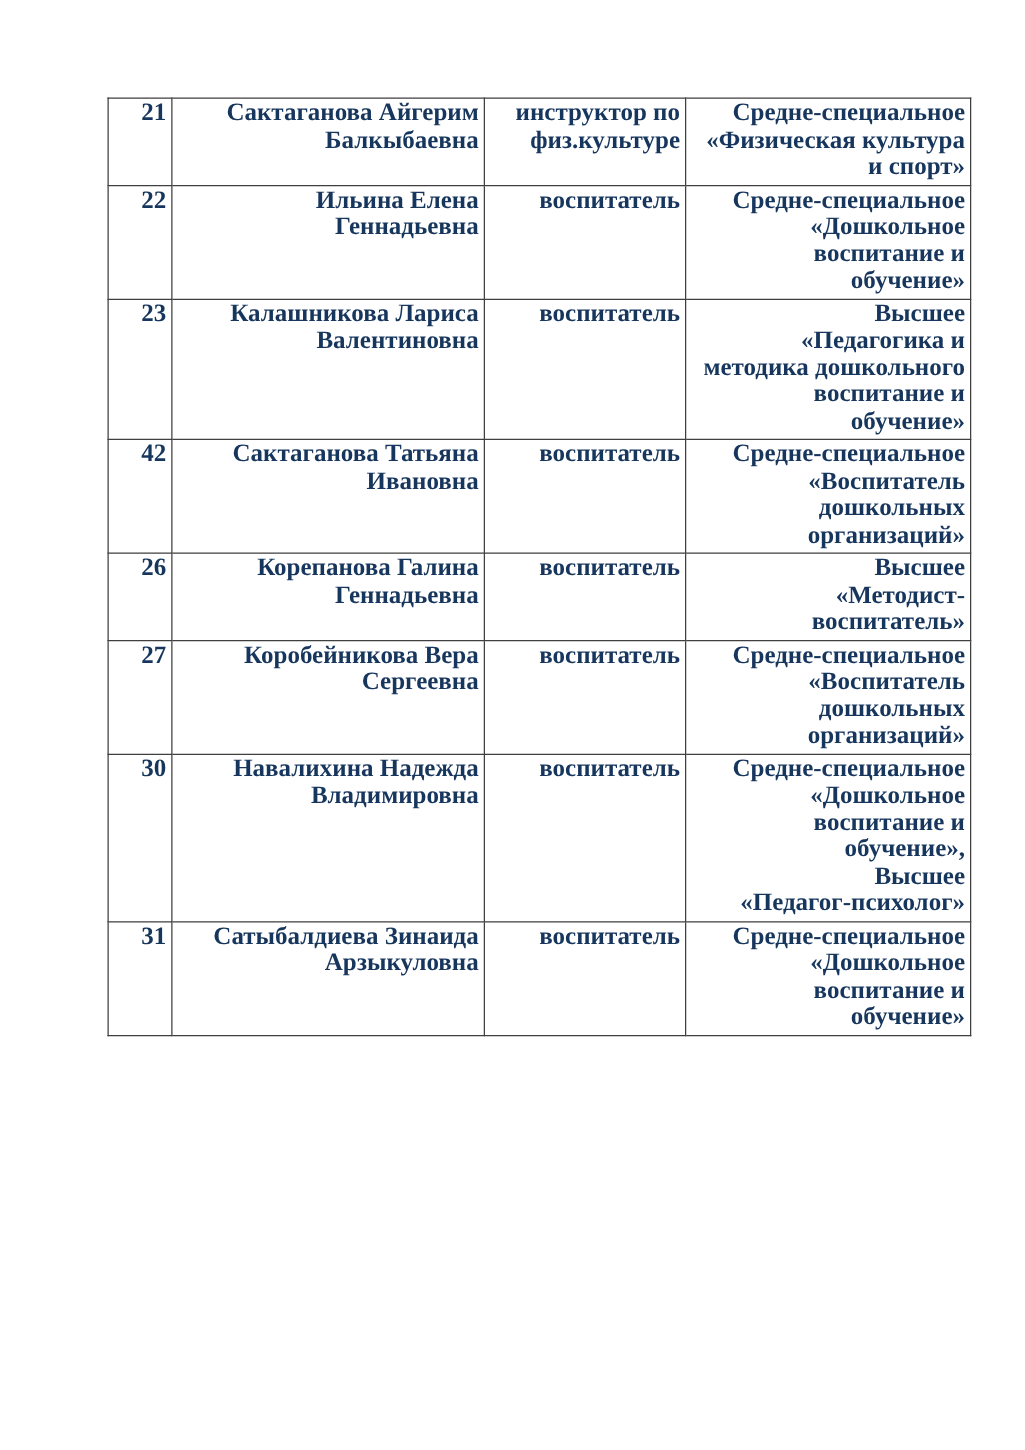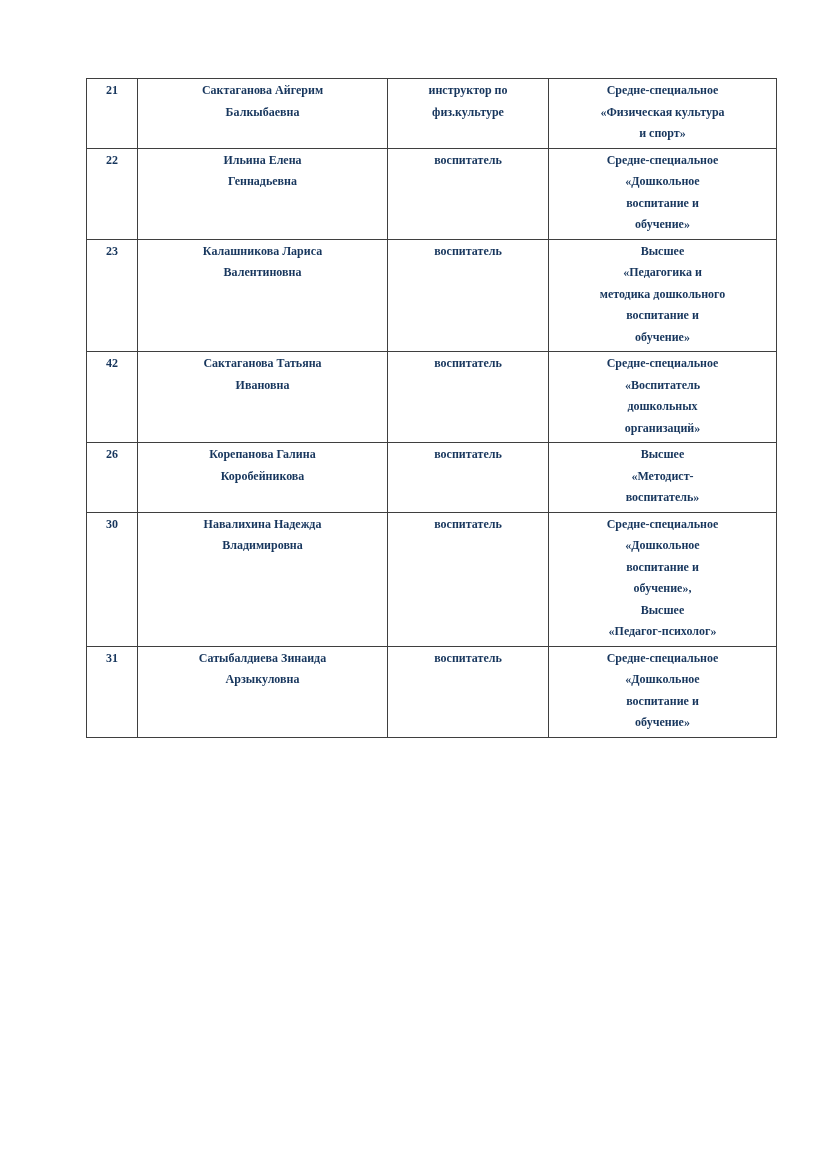--- a/index.html
+++ b/index.html
@@ -18,23 +18,23 @@
   table.staff{
     position:absolute;
     left:86px;top:78px;
     width:690px;
     border-collapse:collapse;
     table-layout:fixed;
   }
   table.staff td{
     border:1.5px solid var(--border-color);
     vertical-align:top;
-    text-align:center;
+    text-align:right;
     font-weight:bold;
-    font-size:12px;
+    font-size:20px;
     line-height:21.5px;
     color:var(--text-color);
     padding:1px 4px 3px 4px;
     white-space:pre-line;
     overflow:hidden;
   }
   col.c-num{width:51px;}
   col.c-name{width:250px;}
   col.c-position{width:161px;}
   col.c-education{width:228px;}
@@ -88,25 +88,35 @@
 Ивановна</td>
           <td>воспитатель</td>
           <td>Средне-специальное
 «Воспитатель
 дошкольных
 организаций»</td>
         </tr>
         <tr>
           <td>26</td>
           <td>Корепанова Галина
-Коробейникова</td>
+Геннадьевна</td>
           <td>воспитатель</td>
           <td>Высшее
 «Методист-
 воспитатель»</td>
+        </tr>
+        <tr>
+          <td>27</td>
+          <td>Коробейникова Вера
+Сергеевна</td>
+          <td>воспитатель</td>
+          <td>Средне-специальное
+«Воспитатель
+дошкольных
+организаций»</td>
         </tr>
         <tr>
           <td>30</td>
           <td>Навалихина Надежда
 Владимировна</td>
           <td>воспитатель</td>
           <td>Средне-специальное
 «Дошкольное
 воспитание и
 обучение»,

